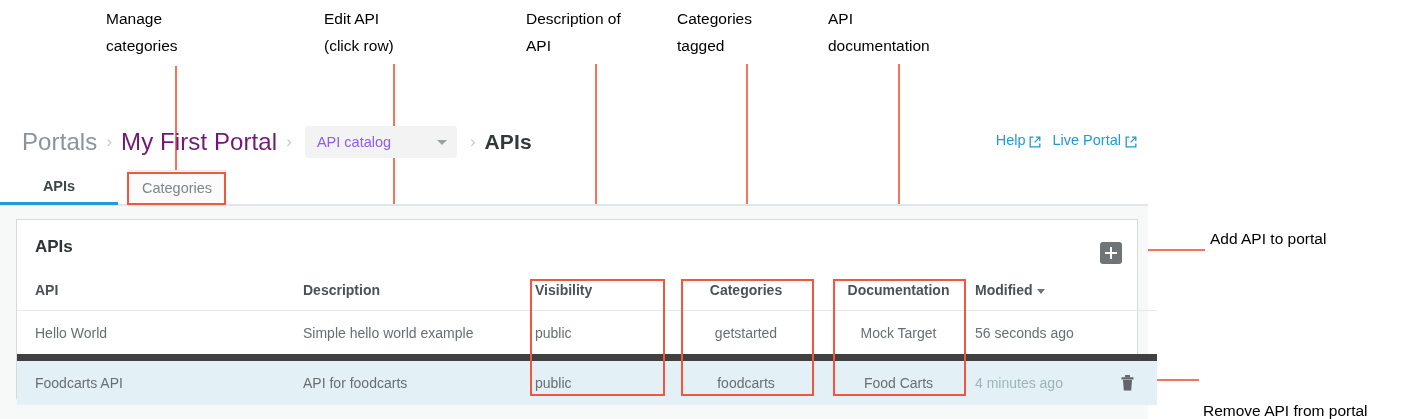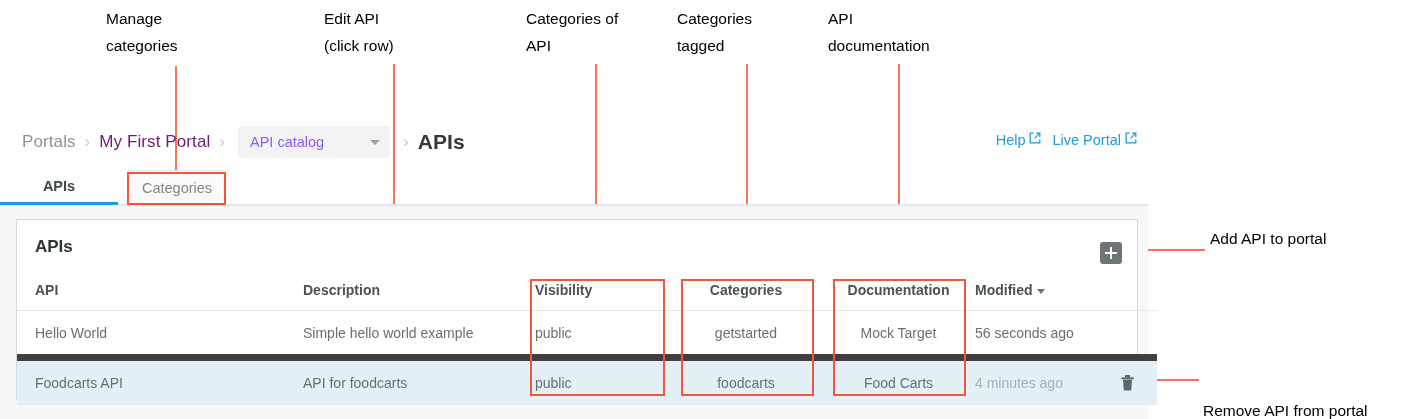--- a/index.html
+++ b/index.html
@@ -50,21 +50,21 @@
     position: absolute;
     left: 22px;
     top: 126px;
     height: 32px;
     display: flex;
     align-items: center;
     gap: 0px;
   }
   .bc-item {
     color: #8a9499;
-    font-size: 17px;
+    font-size: 24px;
     font-family: "Liberation Sans", sans-serif;
     letter-spacing: .1px;
   }
   .bc-item.strong {
     color: #701a75;
   }
   .bc-item.current {
     color: #35393b;
     font-weight: bold;
     font-size: 21px;
@@ -104,21 +104,21 @@
     right: 266px;
     top: 132px;
     display: flex;
     align-items: center;
     gap: 11px;
   }
   .tr-link {
     color: #1f9bd6;
     font-size: 14.5px;
     display: inline-flex;
-    align-items: flex-start;
+    align-items: flex-end;
     gap: 4px;
     text-decoration: none;
     cursor: pointer;
   }
   .ext-icon { display: inline-block; line-height: 0; }
 
   
   .tabbar {
     position: absolute;
     left: 0;
@@ -261,21 +261,21 @@
     line-height: 0;
   }
 </style>
 </head>
 <body>
 
 <div class="anno-label" style="left:106px; top:5px; width:140px;">Manage
 categories</div>
 <div class="anno-label" style="left:324px; top:5px; width:140px;">Edit API
 (click row)</div>
-<div class="anno-label" style="left:526px; top:5px; width:140px;">Categories of
+<div class="anno-label" style="left:526px; top:5px; width:140px;">Description of
 API</div>
 <div class="anno-label" style="left:677px; top:5px; width:140px;">Categories
 tagged</div>
 <div class="anno-label" style="left:828px; top:5px; width:144px;">API
 documentation</div>
 <div class="anno-label anno-label-left" style="left:1210px; top:225px;">Add API to portal</div>
 <div class="anno-label anno-label-left" style="left:1203px; top:366px;margin-top:31px;">Remove API from portal</div>
 
 <div class="anno-vline" style="left:175px; top:66px; height:107px;"></div>
 <div class="anno-vline" style="left:393px; top:64px; height:310px;"></div>

